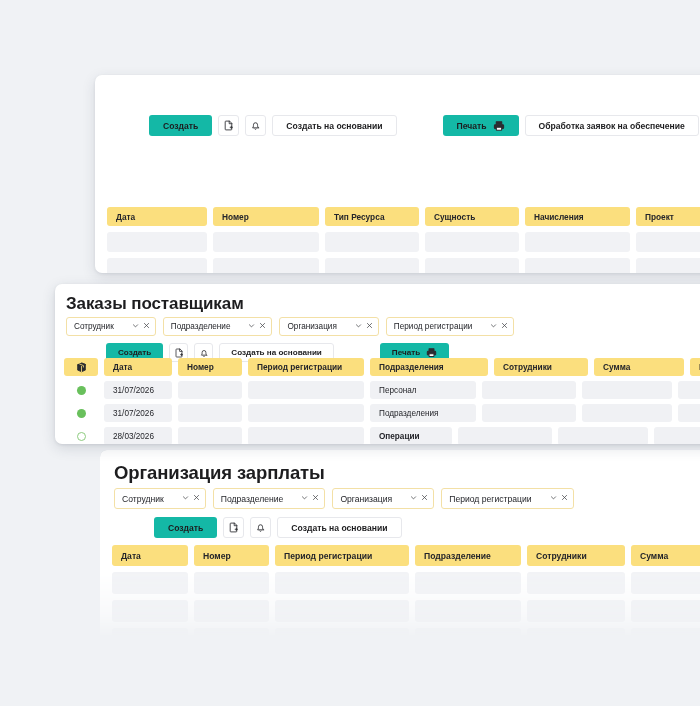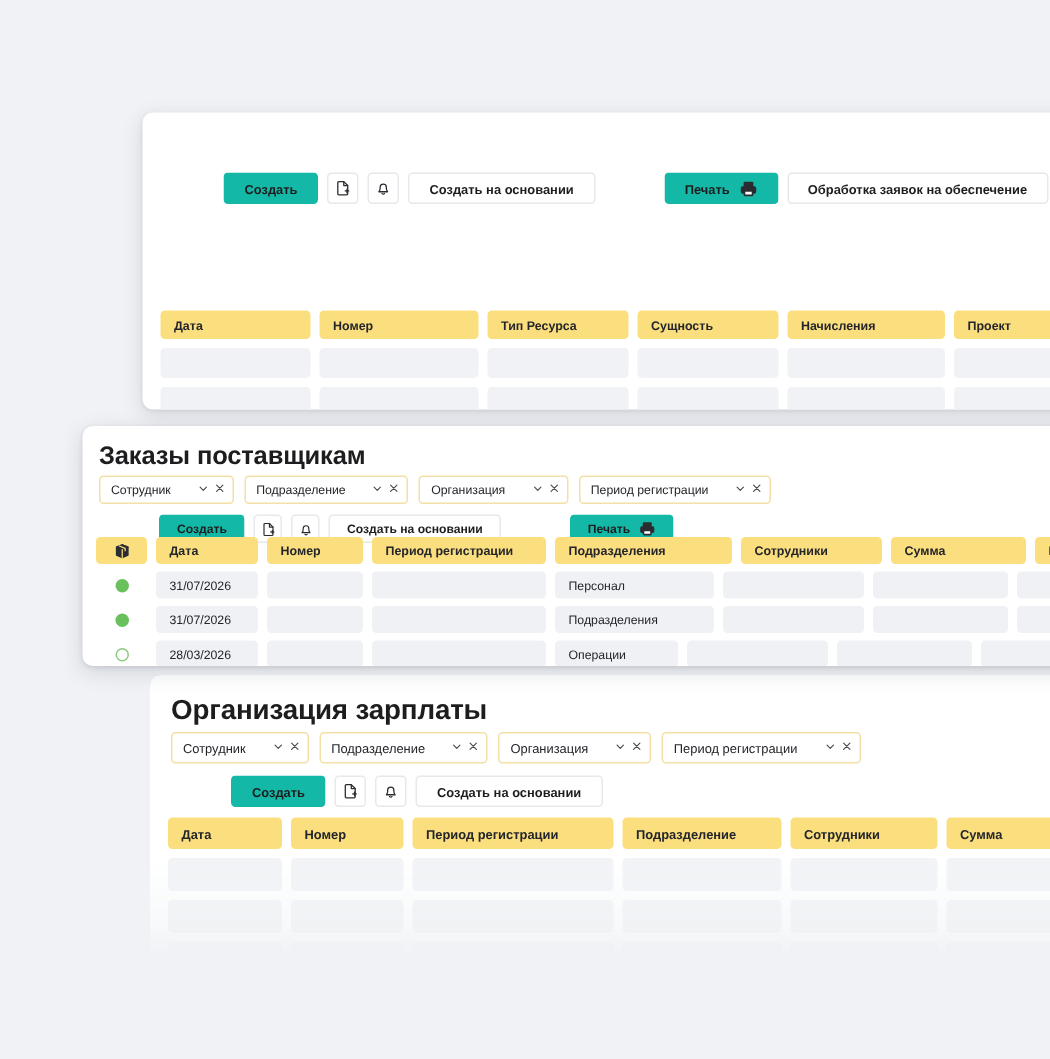--- a/index.html
+++ b/index.html
@@ -379,21 +379,21 @@
           <div class="td blank" style="width: 90px;"></div>
           <div class="td blank" style="width: 84px;"></div>
         </div>
         <div class="grid-row">
           <div class="td statuscell" style="width: 34px;">
             <span class="dot hollow"></span>
           </div>
           <div class="td" style="width: 68px;">28/03/2026</div>
           <div class="td blank" style="width: 64px;"></div>
           <div class="td blank" style="width: 116px;"></div>
-          <div class="td" style="width: 82px;">Операции</div>
+          <div class="td" style="width: 82px; font-weight: bold;">Операции</div>
           <div class="td blank" style="width: 94px;"></div>
           <div class="td blank" style="width: 90px;"></div>
           <div class="td blank" style="width: 84px;"></div>
         </div>
       </div>
   </div>
 </div>
 
 <div class="panel" id="panel-3">
   <div class="panel-title">Организация зарплаты</div>

